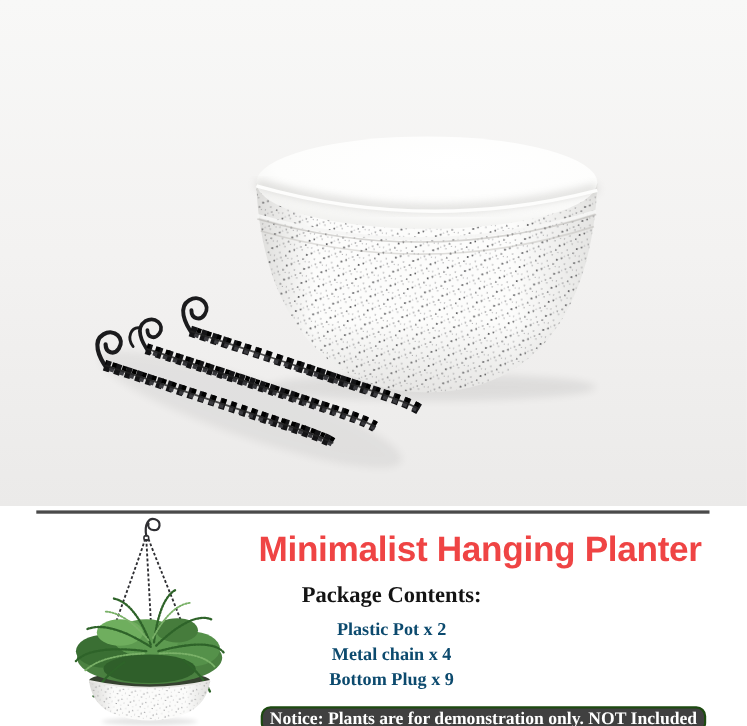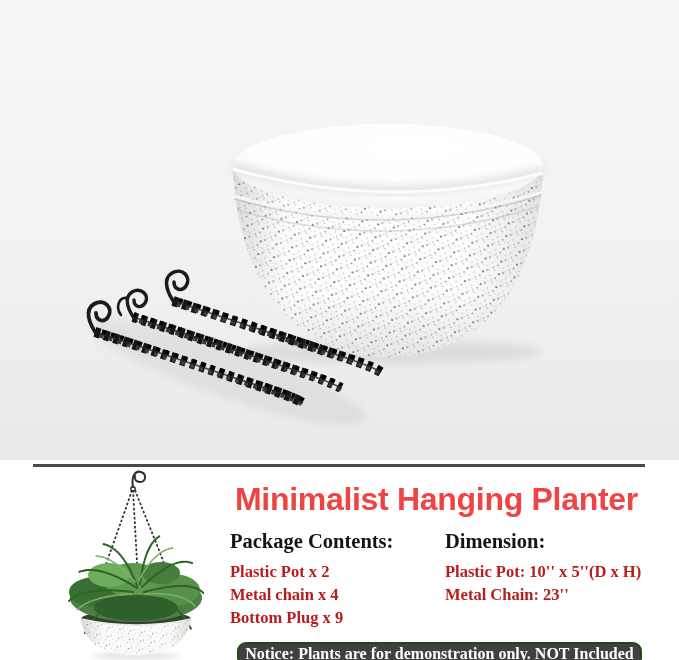--- a/index.html
+++ b/index.html
@@ -5,25 +5,25 @@
   html,body{margin:0;padding:0;background:#ffffff;}
   .page{position:relative;width:679px;height:660px;background:#ffffff;overflow:hidden;
         font-family:"Liberation Sans",sans-serif;}
   .photo{position:absolute;left:0;top:0;width:679px;height:460px;}
   .photo svg{display:block;}
   .divider{position:absolute;left:33px;top:464px;width:612px;height:3px;background:#4a4a4a;}
   .thumb{position:absolute;left:33px;top:468px;width:195px;height:192px;background:#ffffff;}
   .title{position:absolute;left:235px;top:481px;margin:0;white-space:nowrap;
          font:bold 32px/36px "Liberation Sans",sans-serif;color:#ef4444;letter-spacing:-0.3px;}
   .col{position:absolute;top:529px;}
-  .col.package{left:230px;width:200px;}
+  .col.package{left:256px;width:200px;text-align:center;}
   .col.dimension{left:445px;width:230px;}
   .col h2{margin:0;font:bold 20.5px/24px "Liberation Serif",serif;color:#141414;white-space:nowrap;}
   .col ul{list-style:none;margin:7px 0 0 0;padding:0;}
-  .col li{font:bold 16.5px/23px "Liberation Serif",serif;color:#b91c1c;white-space:nowrap;}
+  .col li{font:bold 16.5px/23px "Liberation Serif",serif;color:#0c4a6e;white-space:nowrap;}
   .notice{position:absolute;left:237px;top:630px;width:405px;height:24px;box-sizing:border-box;
           background:#404040;border:2px solid #1d4a10;border-radius:9px;
           font:bold 16px/20px "Liberation Serif",serif;color:#ffffff;text-align:center;
           white-space:nowrap;overflow:hidden;margin-top:12px;}
 </style>
 </head>
 <body>
 
 <div class="page">
 
@@ -190,23 +190,16 @@
 
   <div class="col package">
     <h2>Package Contents:</h2>
     <ul>
       <li>Plastic Pot x 2</li>
       <li>Metal chain x 4</li>
       <li>Bottom Plug x 9</li>
     </ul>
   </div>
 
-  <div class="col dimension">
-    <h2>Dimension:</h2>
-    <ul>
-      <li>Plastic Pot: 10'' x 5''(D x H)</li>
-      <li>Metal Chain: 23''</li>
-    </ul>
-  </div>
 
   <div class="notice">Notice: Plants are for demonstration only. NOT Included</div>
 
 </div>
 
 </body></html>

